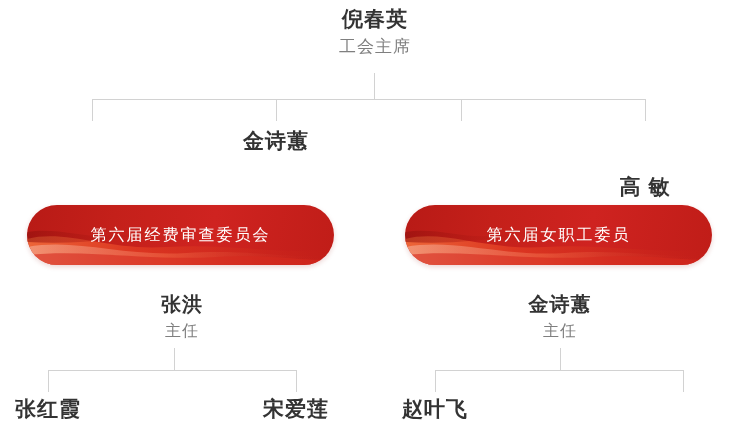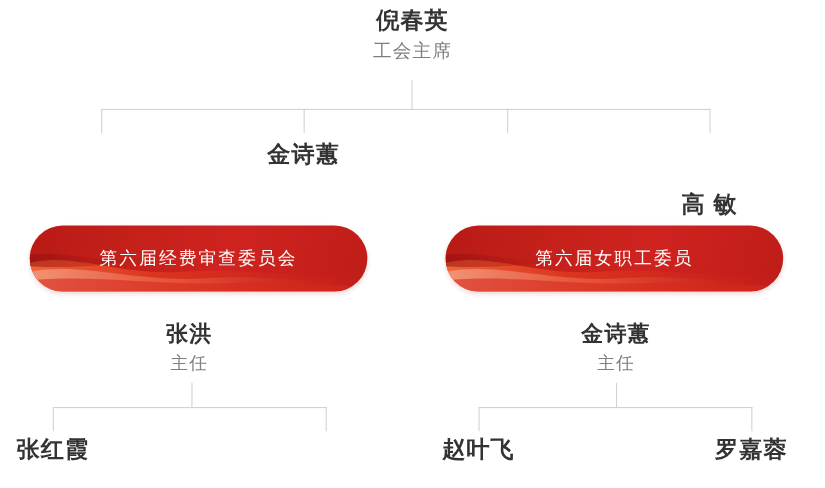--- a/index.html
+++ b/index.html
@@ -157,21 +157,21 @@
         </linearGradient>
       </defs>
       <path d="M0,34 C40,24 80,46 140,42 C200,38 250,50 307,44 L307,60 L0,60 Z" fill="url(#g2a)"></path>
       <path d="M0,42 C50,33 95,52 160,48 C225,44 268,55 307,50 L307,60 L0,60 Z" fill="url(#g2b)"></path>
       <path d="M0,27 C30,22 55,33 86,31 C110,29 120,26 134,24 C100,34 52,40 0,37 Z" fill="url(#g2c)"></path>
       <path d="M0,50 C60,44 120,56 190,52 C250,49 280,57 307,54 L307,60 L0,60 Z" fill="#d62a1e" opacity="0.6"></path>
     </svg>
     <span class="label">第六届女职工委员</span>
   </div>
 
-  <div class="node small" style="left:112px; top:292px; width:120px;">
+  <div class="node small" style="left:122px; top:292px; width:120px;">
     <span class="nm">张洪</span>
     <span class="ti">主任</span>
   </div>
 
   <div class="node small" style="left:500px; top:292px; width:120px;">
     <span class="nm">金诗蕙</span>
     <span class="ti">主任</span>
   </div>
 
   <div class="ln v" style="left:174px; top:348px; height:22px;"></div>
@@ -180,20 +180,20 @@
   <div class="ln v" style="left:296px; top:370px; height:22px;"></div>
 
   <div class="ln v" style="left:560px; top:348px; height:22px;"></div>
   <div class="ln h" style="left:435px; top:370px; width:249px;"></div>
   <div class="ln v" style="left:435px; top:370px; height:22px;"></div>
   <div class="ln v" style="left:683px; top:370px; height:22px;"></div>
 
   <div class="node" style="left:-12px; top:396px; width:120px;">
     <span class="nm">张红霞</span>
   </div>
+  <div class="node" style="left:236px; top:396px; width:120px;">
+    <span class="nm">宋爱莲</span>
+  </div>
   <div class="node" style="left:375px; top:396px; width:120px;">
     <span class="nm">赵叶飞</span>
-  </div>
-  <div class="node" style="left:623px; top:396px; width:120px;">
-    <span class="nm">罗嘉蓉</span>
   </div>
 
 </div>
 
 </body></html>

